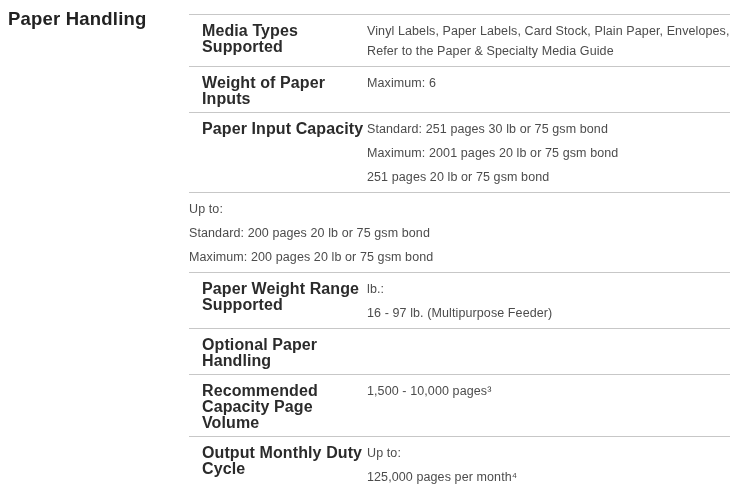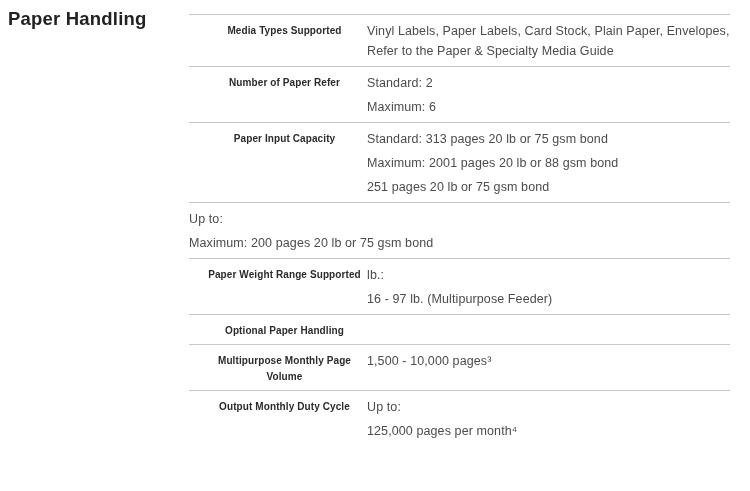--- a/index.html
+++ b/index.html
@@ -32,26 +32,25 @@
   .spec-row {
     display: flex;
     align-items: flex-start;
     border-top: 1px solid var(--divider, #c7c7c7);
     padding: 6px 0 5px 0;
   }
   .spec-label {
     flex: 0 0 178px;
     padding-left: 13px;
     padding-top: 2px;
-    font-size: 10px;
+    font-size: 16px;
     font-weight: 700;
     line-height: 16px;
     letter-spacing: 0.1px;
     color: var(--label-text, #2b2b2b);
-    text-align: center;
   }
   .spec-values {
     flex: 1;
     min-width: 0;
     font-size: 12.5px;
     line-height: 20px;
     letter-spacing: 0.1px;
     color: var(--value-text, #4c4c4c);
   }
   .spec-value-line {
@@ -68,57 +67,57 @@
 
 <div class="spec-table" id="spec-table">
   <div class="spec-row">
     <div class="spec-label">Media Types Supported</div>
     <div class="spec-values">
         <p class="spec-value-line">Vinyl Labels, Paper Labels, Card Stock, Plain Paper, Envelopes, Refer to the Paper &amp; Specialty Media Guide</p>
       </div>
   </div>
 
   <div class="spec-row">
-    <div class="spec-label">Number of Paper Refer</div>
+    <div class="spec-label">Weight of Paper Inputs</div>
     <div class="spec-values">
-        <p class="spec-value-line">Standard: 2</p>
         <p class="spec-value-line">Maximum: 6</p>
       </div>
   </div>
 
   <div class="spec-row">
     <div class="spec-label">Paper Input Capacity</div>
     <div class="spec-values">
-        <p class="spec-value-line">Standard: 313 pages 20 lb or 75 gsm bond</p>
-        <p class="spec-value-line">Maximum: 2001 pages 20 lb or 88 gsm bond</p>
+        <p class="spec-value-line">Standard: 251 pages 30 lb or 75 gsm bond</p>
+        <p class="spec-value-line">Maximum: 2001 pages 20 lb or 75 gsm bond</p>
         <p class="spec-value-line">251 pages 20 lb or 75 gsm bond</p>
       </div>
   </div>
 
   <div class="spec-row">
     <div class="spec-values">
         <p class="spec-value-line">Up to:</p>
+        <p class="spec-value-line">Standard: 200 pages 20 lb or 75 gsm bond</p>
         <p class="spec-value-line">Maximum: 200 pages 20 lb or 75 gsm bond</p>
       </div>
   </div>
 
   <div class="spec-row">
     <div class="spec-label">Paper Weight Range Supported</div>
     <div class="spec-values">
         <p class="spec-value-line">lb.:</p>
         <p class="spec-value-line">16 - 97 lb. (Multipurpose Feeder)</p>
       </div>
   </div>
 
   <div class="spec-row">
     <div class="spec-label">Optional Paper Handling</div>
   </div>
 
   <div class="spec-row">
-    <div class="spec-label">Multipurpose Monthly Page Volume</div>
+    <div class="spec-label">Recommended Capacity Page Volume</div>
     <div class="spec-values">
         <p class="spec-value-line">1,500 - 10,000 pages³</p>
       </div>
   </div>
 
   <div class="spec-row">
     <div class="spec-label">Output Monthly Duty Cycle</div>
     <div class="spec-values">
         <p class="spec-value-line">Up to:</p>
         <p class="spec-value-line">125,000 pages per month⁴</p>

